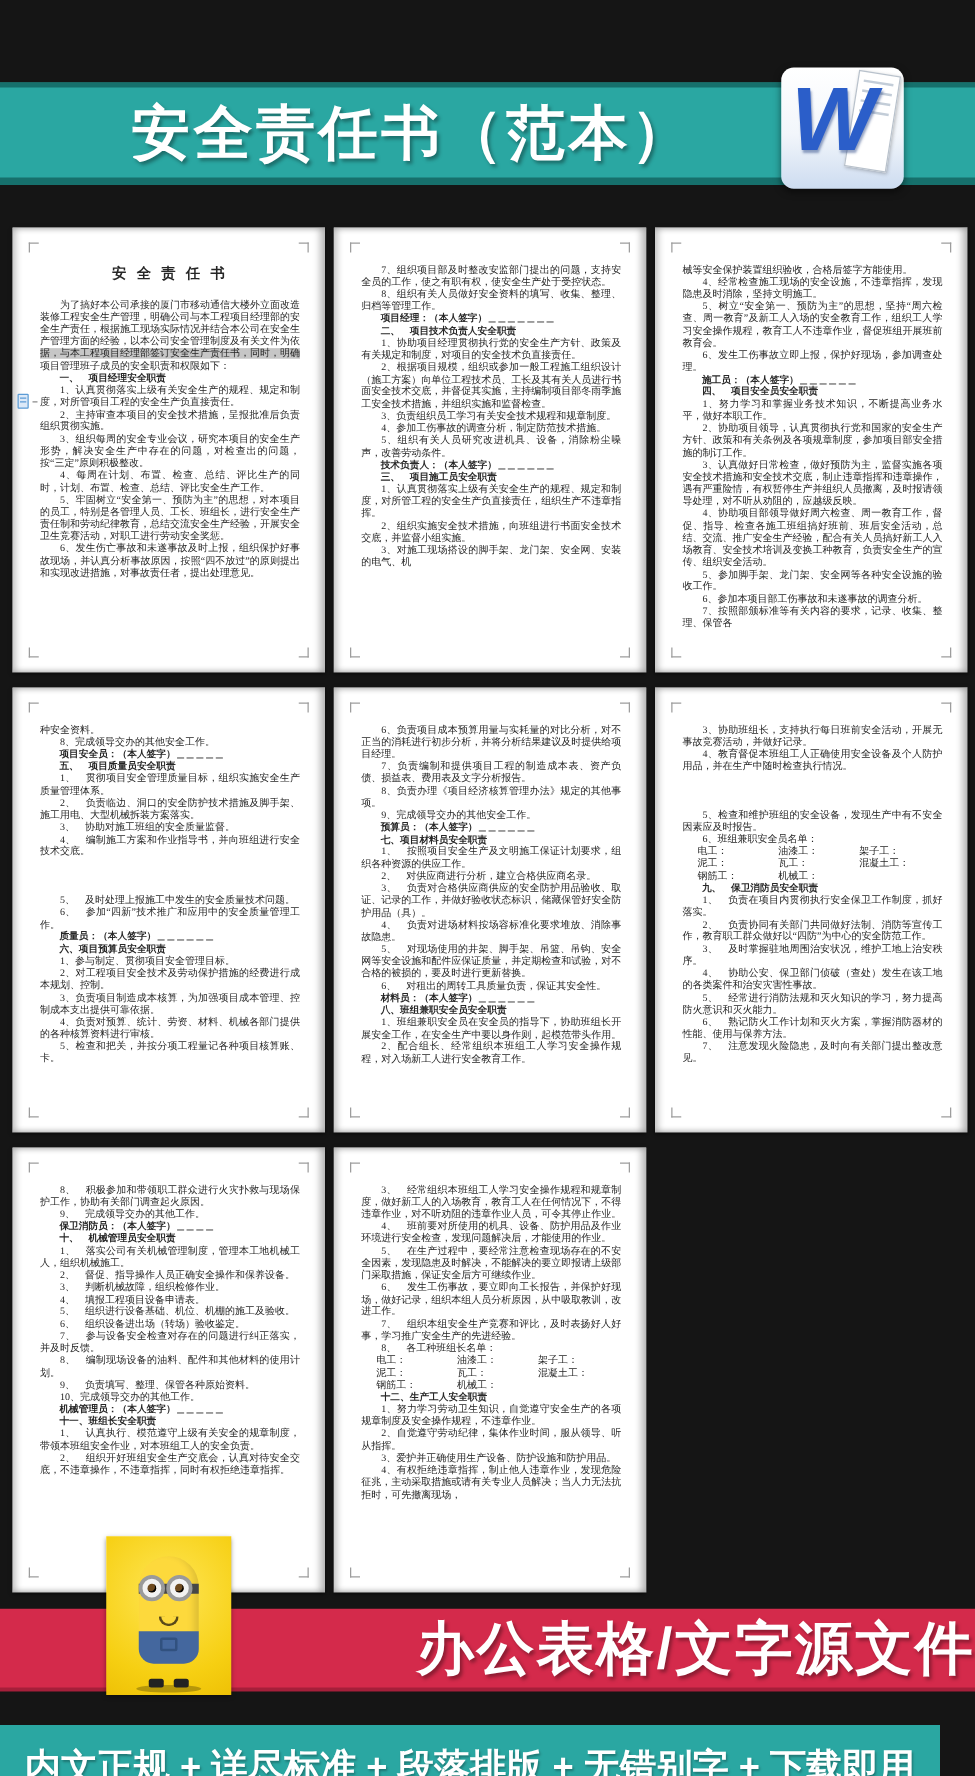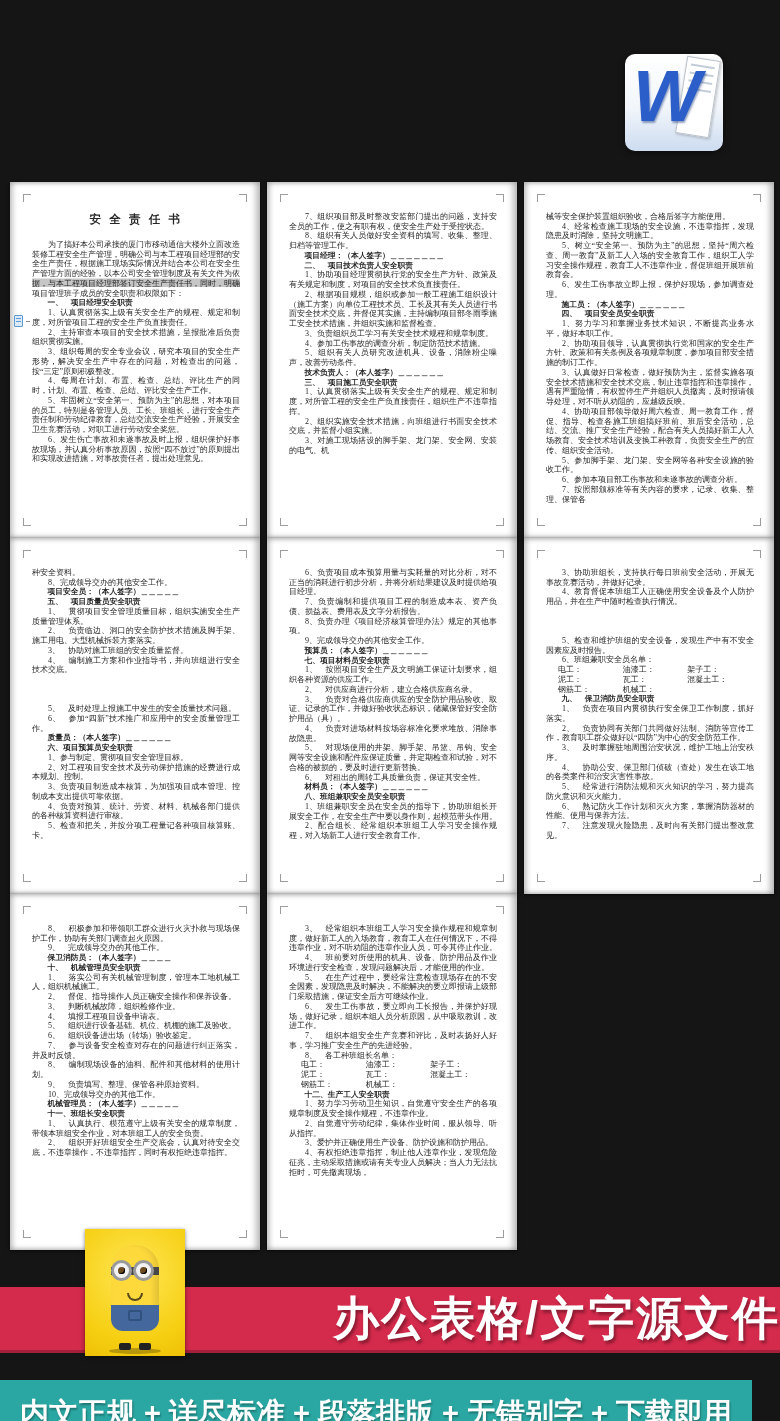--- a/index.html
+++ b/index.html
@@ -19,21 +19,21 @@
   .word-logo{position:absolute;right:57px;top:54px;width:98px;height:97px;z-index:4;
              background:linear-gradient(180deg,#ffffff 0%,#f2f6fb 55%,#cddcf0 100%);
              border-radius:10px;box-shadow:0 2px 6px rgba(0,0,0,.5);overflow:hidden;}
   .word-logo .sheet{position:absolute;right:8px;top:4px;width:34px;height:78px;background:#fff;
                     border:1px solid #b9c2cc;transform:rotate(9deg);box-shadow:1px 1px 3px rgba(0,0,0,.25);}
   .word-logo .sheet i{display:block;height:2px;background:#c3cdd8;margin:6px 4px 0 4px;}
   .word-logo .w{position:absolute;left:8px;top:6px;font-size:72px;font-weight:900;font-style:italic;
                 color:#2b5ec9;text-shadow:1px 2px 2px rgba(20,50,120,.45);line-height:1;}
   
   .pages{position:absolute;left:10px;top:182px;width:624px;
-         display:grid;grid-template-columns:repeat(3,250px);grid-auto-rows:356px;gap:0 7px;}
+         display:grid;grid-template-columns:repeat(3,250px);grid-auto-rows:356px;gap:12px 7px;}
   .page{position:relative;background:#fff;overflow:hidden;
         box-shadow:inset 3px 0 5px rgba(0,0,0,.22), inset -4px 0 6px rgba(0,0,0,.28), 0 1px 3px rgba(0,0,0,.6);}
   .page-scale{position:absolute;left:0;top:0;width:500px;height:712px;
               transform:scale(0.5);transform-origin:0 0;}
   .page-body{padding:58px 40px 0 44px;font-family:"Liberation Serif","DejaVu Serif",serif;
              color:var(--ink);font-size:16px;line-height:19.5px;}
   .para{text-align:justify;}
   .para.doctitle{text-align:center;font-weight:bold;font-size:23px;letter-spacing:5px;
                  line-height:30px;margin-bottom:26px;font-family:"Liberation Sans","DejaVu Sans",sans-serif;}
   .para.h{font-weight:bold;text-indent:2em;font-family:"Liberation Sans","DejaVu Sans",sans-serif;font-size:15.5px;}
@@ -84,20 +84,23 @@
   .m-foot{position:absolute;bottom:6px;width:12px;height:7px;background:#222;border-radius:2px;}
   .m-foot.f1{left:34px;} .m-foot.f2{left:54px;}
   .m-shadow{position:absolute;left:24px;bottom:2px;width:52px;height:6px;background:rgba(0,0,0,.25);
             border-radius:50%;}
 </style>
 </head>
 <body>
 
 <div class="poster">
 
+  <div class="top-banner">
+    <div class="title">安全责任书（范本）</div>
+  </div>
   <div class="word-logo">
     <div class="sheet">
         <i></i>
         <i></i>
         <i></i>
         <i></i>
       </div>
     <div class="w">W</div>
   </div>
 

